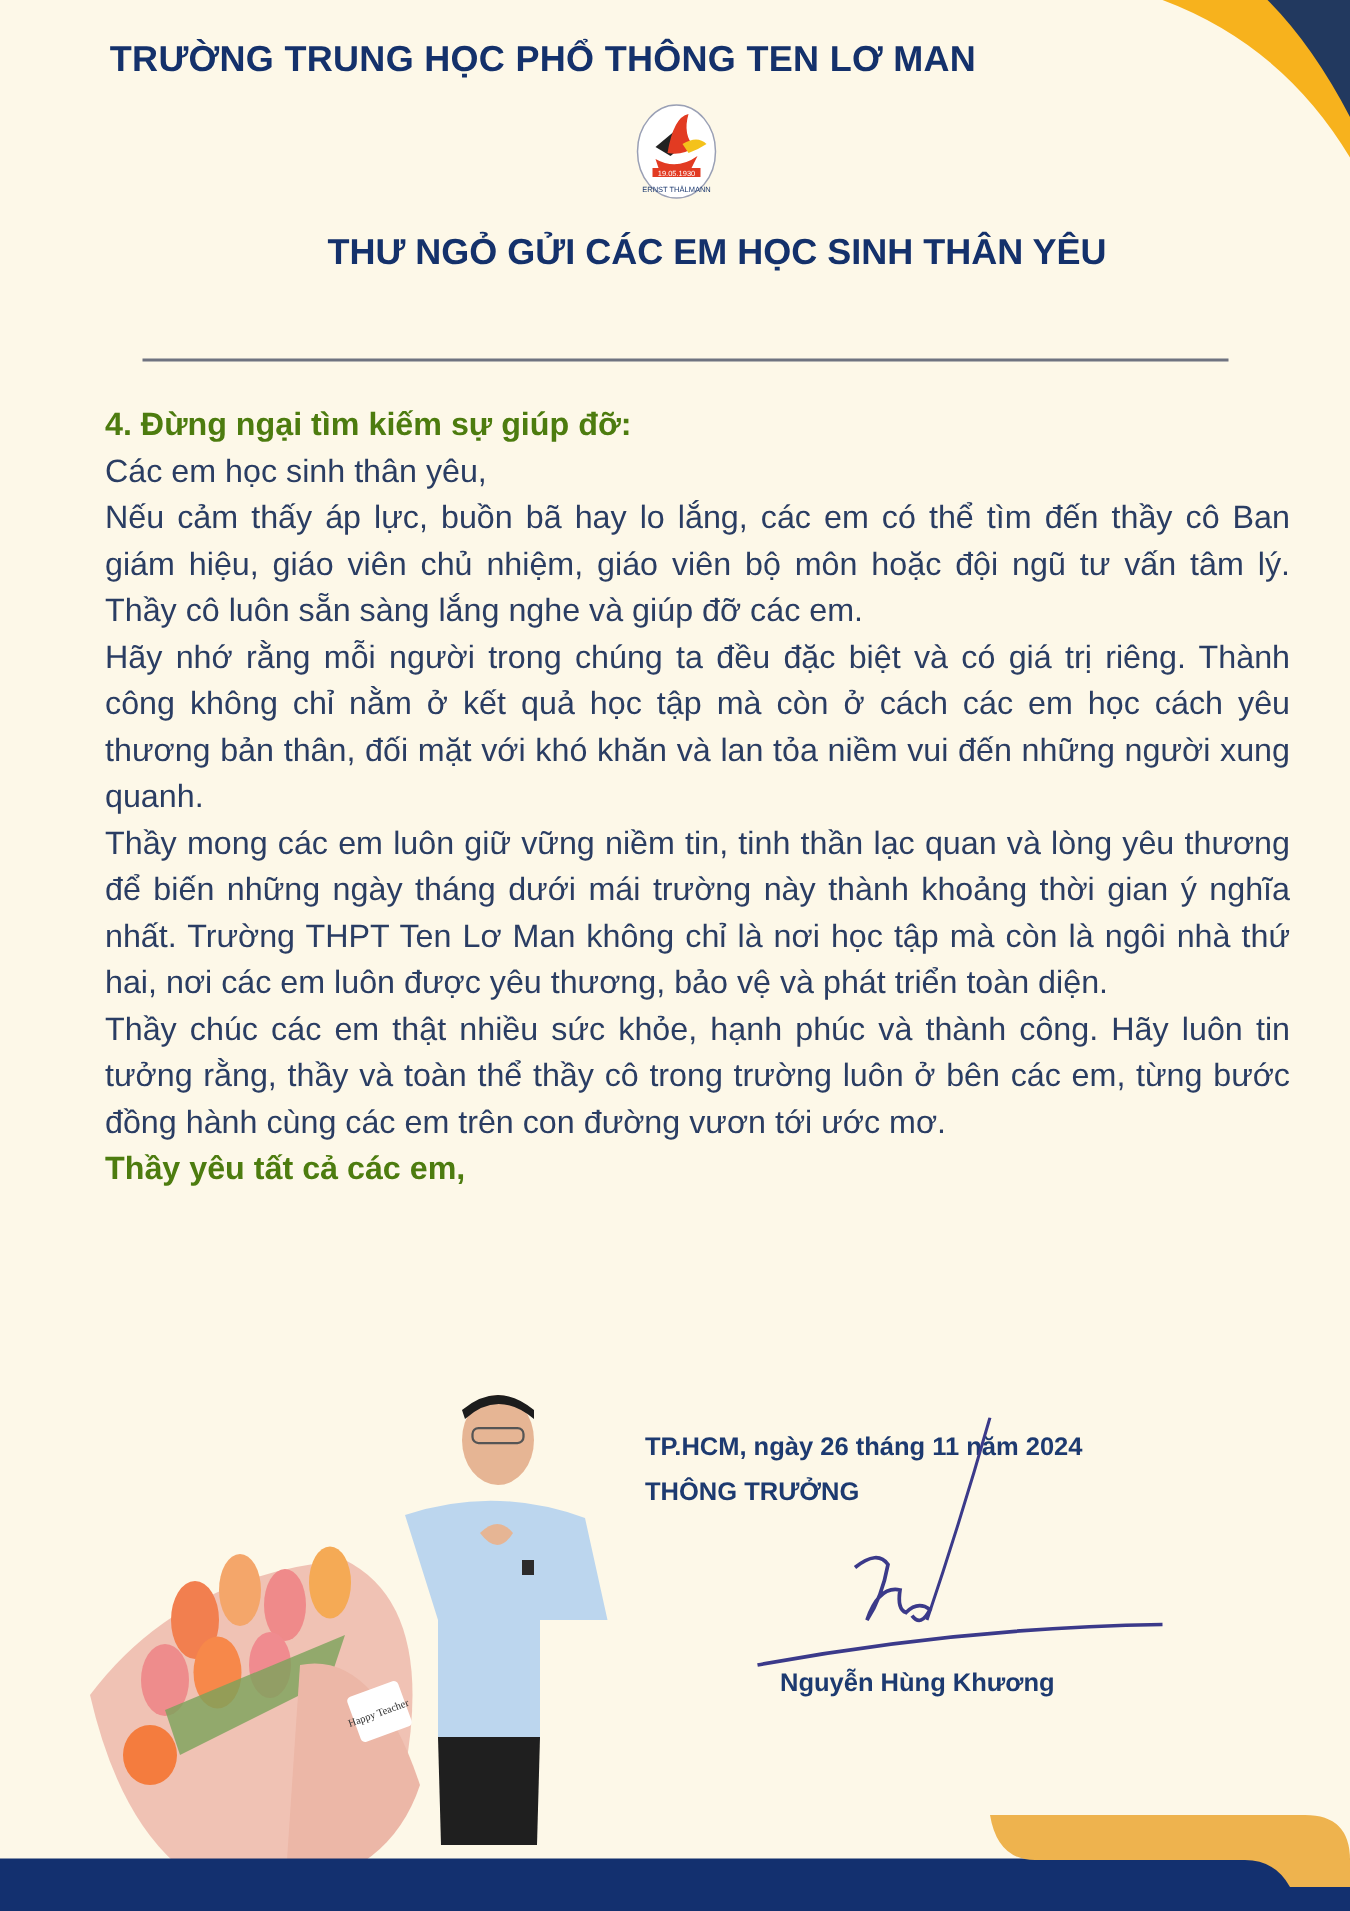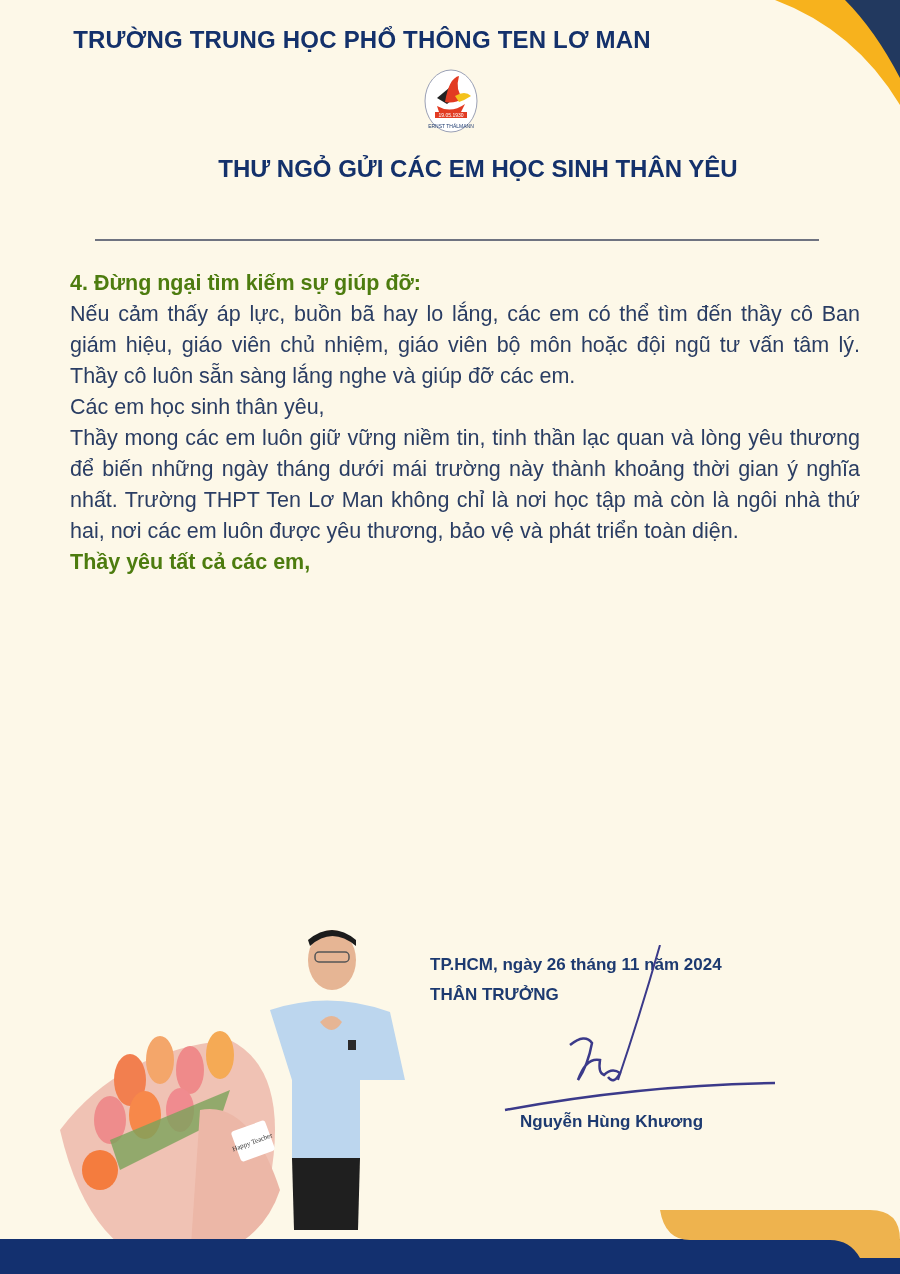--- a/index.html
+++ b/index.html
@@ -43,23 +43,25 @@
 </svg>
 
 <div class="title">
   <div>THƯ NGỎ GỬI CÁC EM HỌC SINH THÂN YÊU</div>
 </div>
 
 <div class="divider"></div>
 
 <div class="body">
   <p class="heading-bold">4. Đừng ngại tìm kiếm sự giúp đỡ:</p>
+  <p>Các em học sinh thân yêu,</p>
   <p> Nếu cảm thấy áp lực, buồn bã hay lo lắng, các em có thể tìm đến thầy cô Ban giám hiệu, giáo viên chủ nhiệm, giáo viên bộ môn hoặc đội ngũ tư vấn tâm lý. Thầy cô luôn sẵn sàng lắng nghe và giúp đỡ các em.</p>
-  <p>Các em học sinh thân yêu,</p>
+  <p>Hãy nhớ rằng mỗi người trong chúng ta đều đặc biệt và có giá trị riêng. Thành công không chỉ nằm ở kết quả học tập mà còn ở cách các em học cách yêu thương bản thân, đối mặt với khó khăn và lan tỏa niềm vui đến những người xung quanh.</p>
   <p>Thầy mong các em luôn giữ vững niềm tin, tinh thần lạc quan và lòng yêu thương để biến những ngày tháng dưới mái trường này thành khoảng thời gian ý nghĩa nhất. Trường THPT Ten Lơ Man không chỉ là nơi học tập mà còn là ngôi nhà thứ hai, nơi các em luôn được yêu thương, bảo vệ và phát triển toàn diện.</p>
+  <p>Thầy chúc các em thật nhiều sức khỏe, hạnh phúc và thành công. Hãy luôn tin tưởng rằng, thầy và toàn thể thầy cô trong trường luôn ở bên các em, từng bước đồng hành cùng các em trên con đường vươn tới ước mơ.</p>
   <p class="heading-bold">Thầy yêu tất cả các em,</p>
 </div>
 
 <svg class="photo" viewBox="0 0 390 344">
 
   <ellipse cx="302" cy="30" rx="24" ry="30" fill="#e6b594"></ellipse>
   <path d="M280 16 Q302 -4 326 16 L326 10 Q302 -10 278 10 Z" fill="#1c1c1c"></path>
   <rect x="285" y="22" width="34" height="10" rx="4" fill="none" stroke="#555" stroke-width="1.5"></rect>
   <path d="M240 80 Q300 60 360 82 L375 150 L330 150 L330 230 L262 230 L262 150 Z" fill="#bcd6ee"></path>
   <path d="M262 228 L330 228 L328 300 L264 300 Z" fill="#1f1f1f"></path>
@@ -78,21 +80,21 @@
     <ellipse cx="70" cy="240" rx="18" ry="20" fill="#f47c3e"></ellipse>
     <path d="M80 210 L200 160 L190 190 L90 240 Z" fill="#7aa35a" opacity="0.8"></path>
   </g>
   <path d="M170 180 Q220 170 250 260 Q230 320 160 330 Z" fill="#ecb7a7"></path>
   <rect x="205" y="195" width="36" height="32" rx="3" fill="#fff" transform="rotate(-20 223 211)"></rect>
   <text x="222" y="214" font-size="7" text-anchor="middle" fill="#333" font-family="Liberation Serif, serif" transform="rotate(-20 223 211)">Happy Teacher</text>
 </svg>
 
 <div class="sign-block">
   <div class="sign-date">TP.HCM, ngày 26 tháng 11 năm 2024</div>
-  <div class="sign-role">THÂN TRƯỞNG</div>
+  <div class="sign-role">THÔNG TRƯỞNG</div>
 </div>
 
 <svg class="sign-svg" viewBox="0 0 280 170">
   <path d="M160 0 Q140 70 118 135" stroke="#3b3a8a" stroke-width="2" fill="none"></path>
   <path d="M70 100 Q85 88 92 98 Q88 120 78 135 Q86 112 100 115 Q98 128 104 130 Q112 122 120 128 Q114 140 108 132" stroke="#3b3a8a" stroke-width="2.5" fill="none"></path>
   <path d="M5 165 Q140 140 275 138" stroke="#3b3a8a" stroke-width="2.5" fill="none"></path>
 </svg>
 
 <div class="sign-name">Nguyễn Hùng Khương</div>
 

